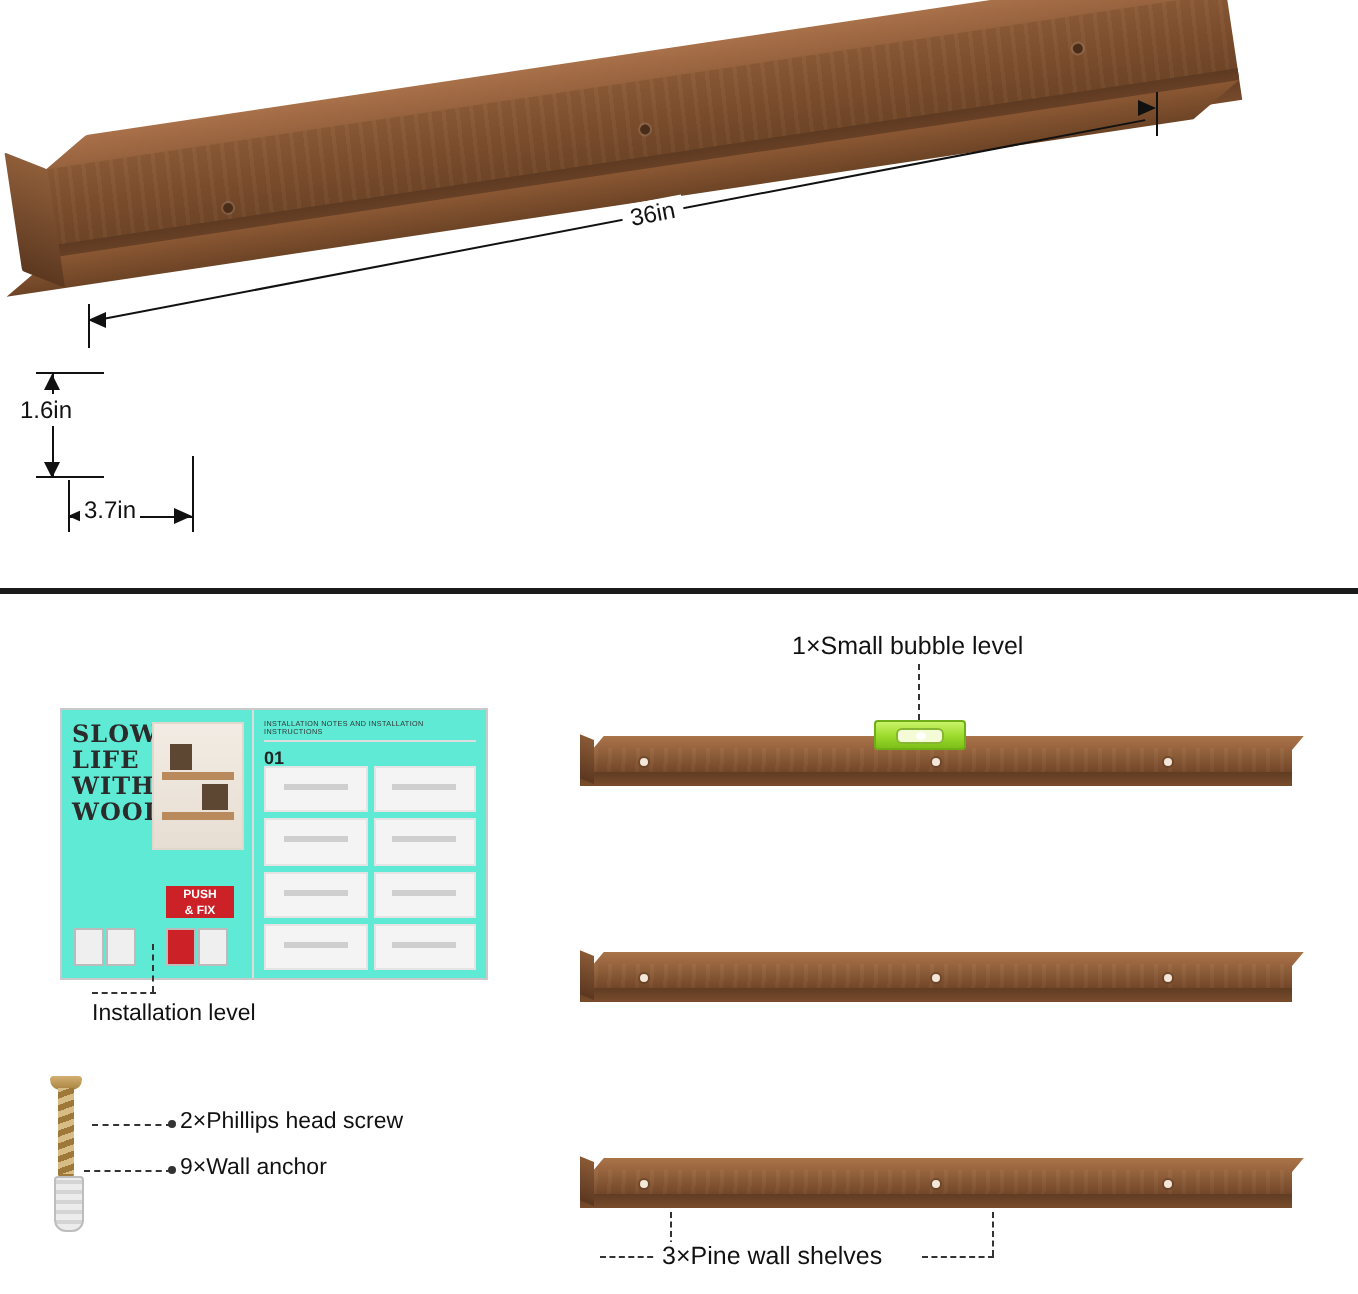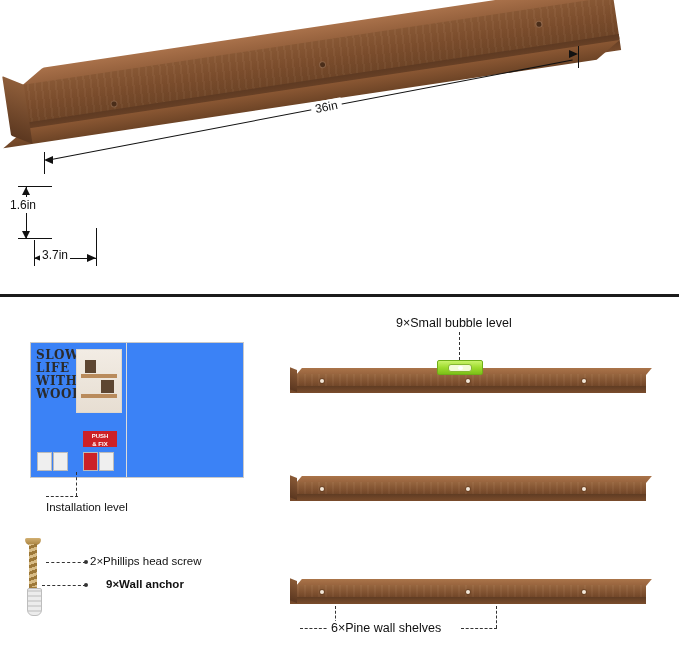--- a/index.html
+++ b/index.html
@@ -123,24 +123,24 @@
   
   .bottom-panel {
     position: absolute;
     left: 0; top: 298px;
     width: 679px; height: 349px;
   }
 
   
   .sheet {
     position: absolute;
-    left: 30px; top: 44px;
+    left: 30px; top: 56px;
     width: 212px; height: 134px;
     border: 1px solid #c9c9c9;
-    background: #3b82f6;
+    background: #5eead4;
     display: flex;
   }
   .sheet-left {
     width: 96px;
     border-right: 1px solid #dcdcdc;
     padding: 6px 5px;
     box-sizing: border-box;
     position: relative;
   }
   .sheet-title {
@@ -417,59 +417,73 @@
         </div>
         <div class="sheet-badge">
           <div>PUSH</div>
           <div>&amp; FIX</div>
         </div>
         <div class="sheet-swatch" style="left:6px;"></div>
         <div class="sheet-swatch" style="left:22px;"></div>
         <div class="sheet-swatch" style="left:52px;background:#cc2127;"></div>
         <div class="sheet-swatch" style="left:68px;"></div>
       </div>
+      <div class="sheet-right">
+        <div class="sheet-head">INSTALLATION NOTES AND INSTALLATION INSTRUCTIONS</div>
+        <div class="step-no">01</div>
+        <div class="sheet-grid">
+          <div class="sheet-cell"></div>
+          <div class="sheet-cell"></div>
+          <div class="sheet-cell"></div>
+          <div class="sheet-cell"></div>
+          <div class="sheet-cell"></div>
+          <div class="sheet-cell"></div>
+          <div class="sheet-cell"></div>
+          <div class="sheet-cell"></div>
+        </div>
+      </div>
     </div>
 
     <div class="vlead" style="left:76px;top:174px;height:24px;"></div>
     <div class="lead" style="left:46px;top:198px;width:32px;"></div>
     <div class="callout" style="left:46px;top:203px;">Installation level</div>
 
     <div class="screw-art">
       <div class="screw-head"></div>
       <div class="screw-shaft"></div>
       <div class="screw-tip"></div>
       <div class="anchor"></div>
     </div>
 
     <div class="lead" style="left:46px;top:264px;width:40px;"></div>
     <div class="dot" style="left:84px;top:262px;"></div>
     <div class="callout" style="left:90px;top:257px;">2×Phillips head screw</div>
 
     <div class="lead" style="left:42px;top:287px;width:44px;"></div>
     <div class="dot" style="left:84px;top:285px;"></div>
-    <div class="callout" style="left:106px;top:280px;font-weight:bold;">9×Wall anchor</div>
+    <div class="callout" style="left:90px;top:280px;">9×Wall anchor</div>
 
     <div class="shelf-sm" style="left:290px;top:70px;width:356px;">
       <div class="sm-top"></div>
       <div class="sm-body">
           <div class="grain"></div>
         </div>
       <div class="sm-lip"></div>
       <div class="sm-cap"></div>
       <div class="sm-screw" style="left:30px;"></div>
       <div class="sm-screw" style="left:176px;"></div>
       <div class="sm-screw" style="left:292px;"></div>
     </div>
     <div class="level" style="left:437px;top:62px;">
       <div class="level-vial">
         <div class="level-bubble"></div>
       </div>
     </div>
     <div class="vlead" style="left:459px;top:34px;height:28px;"></div>
-    <div class="callout big" style="left:396px;top:18px;">9×Small bubble level</div>
+    <div class="callout big" style="left:396px;top:18px;">1×Small bubble level</div>
 
     <div class="shelf-sm" style="left:290px;top:178px;width:356px;">
       <div class="sm-top"></div>
       <div class="sm-body">
           <div class="grain"></div>
         </div>
       <div class="sm-lip"></div>
       <div class="sm-cap"></div>
       <div class="sm-screw" style="left:30px;"></div>
       <div class="sm-screw" style="left:176px;"></div>
@@ -485,16 +499,16 @@
       <div class="sm-cap"></div>
       <div class="sm-screw" style="left:30px;"></div>
       <div class="sm-screw" style="left:176px;"></div>
       <div class="sm-screw" style="left:292px;"></div>
     </div>
 
     <div class="vlead" style="left:335px;top:308px;height:22px;"></div>
     <div class="vlead" style="left:496px;top:308px;height:22px;"></div>
     <div class="lead" style="left:300px;top:330px;width:36px;"></div>
     <div class="lead" style="left:461px;top:330px;width:36px;"></div>
-    <div class="callout big" style="left:327px;top:323px;background:#fff;padding:0 4px;">6×Pine wall shelves</div>
+    <div class="callout big" style="left:327px;top:323px;background:#fff;padding:0 4px;">3×Pine wall shelves</div>
   </div>
 
 </div>
 
 </body></html>

